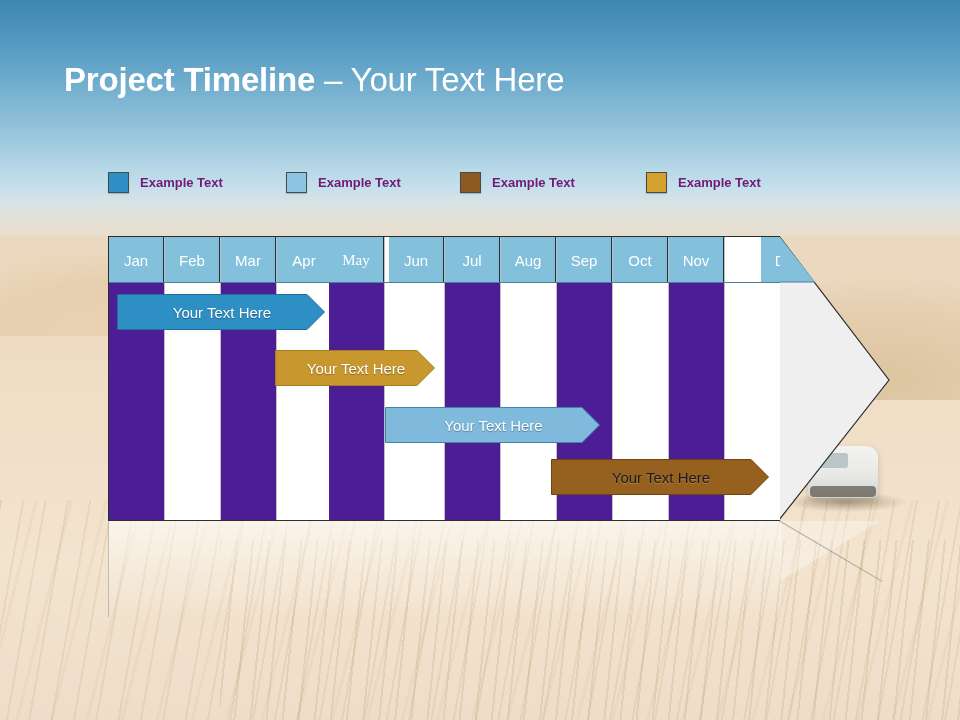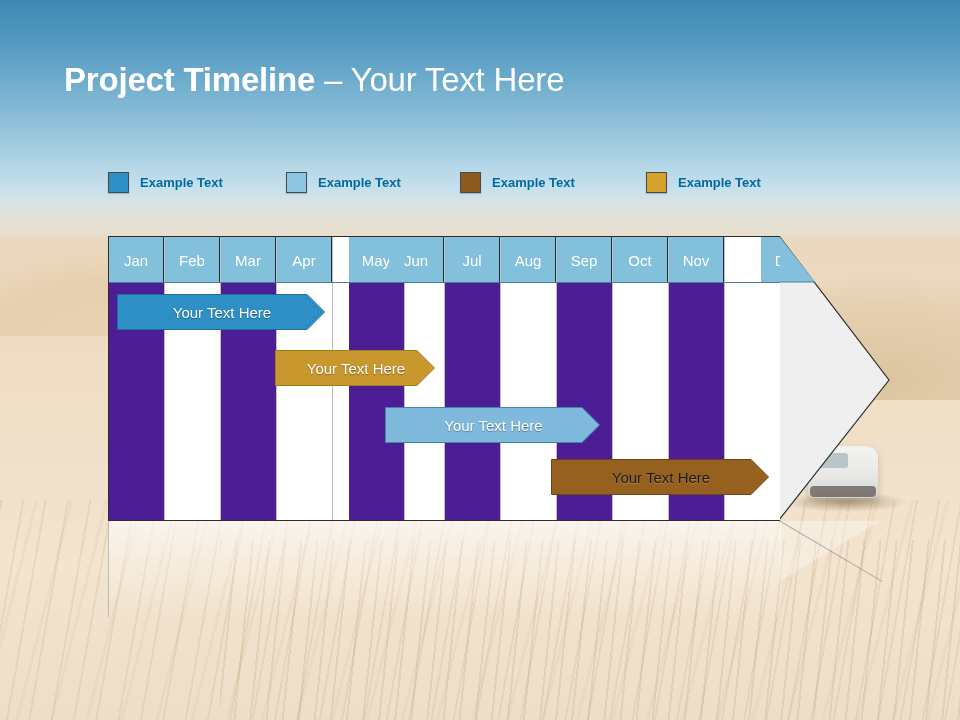--- a/index.html
+++ b/index.html
@@ -96,21 +96,21 @@
   .title .light{font-weight:normal;}
 
   
   .legend{position:absolute;left:108px;top:168px;width:760px;height:28px;}
   .legend-item{position:absolute;top:0;height:28px;display:flex;align-items:center;}
   .legend-swatch{
     width:21px;height:21px;border:1px solid #4a4a4a;box-sizing:border-box;
     box-shadow:0 1px 1px rgba(0,0,0,.18);
   }
   .legend-label{
-    margin-left:11px;font-size:13px;font-weight:bold;color:#0369a1;white-space:nowrap;
+    margin-left:11px;font-size:13px;font-weight:bold;color:#701a75;white-space:nowrap;
   }
 
   
   .chart{position:absolute;left:108px;top:236px;width:775px;height:285px;}
   .chart-body{
     position:absolute;left:0;top:0;width:672px;height:285px;
     box-sizing:border-box;
     border:1px solid #2d2d2d;border-right:none;
     background:#ffffff;
     overflow:hidden;
@@ -210,21 +210,21 @@
           </div>
           <div class="col" style="left: 56px;">
             <div class="head">Feb</div>
           </div>
           <div class="col shade" style="left: 112px;">
             <div class="head">Mar</div>
           </div>
           <div class="col" style="left: 168px;">
             <div class="head">Apr</div>
           </div>
-          <div class="col shade" style="left: 240px;">
+          <div class="col shade" style="left: 220px; font-family: Liberation Serif, serif;">
             <div class="head">May</div>
           </div>
           <div class="col" style="left: 280px;">
             <div class="head">Jun</div>
           </div>
           <div class="col shade" style="left: 336px;">
             <div class="head">Jul</div>
           </div>
           <div class="col" style="left: 392px;">
             <div class="head">Aug</div>

